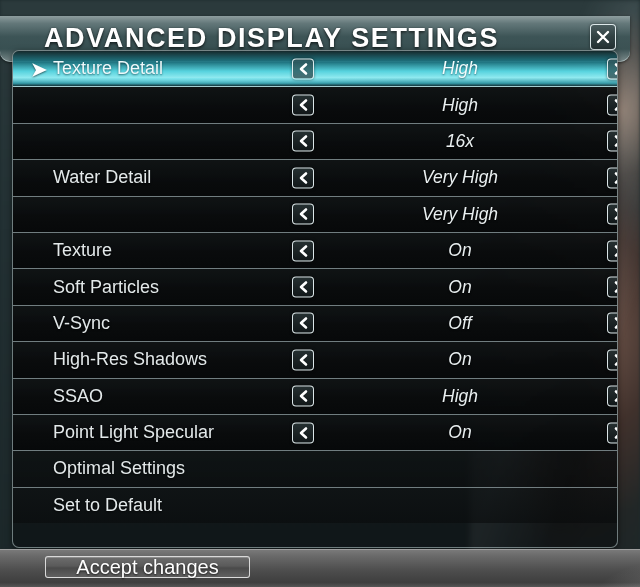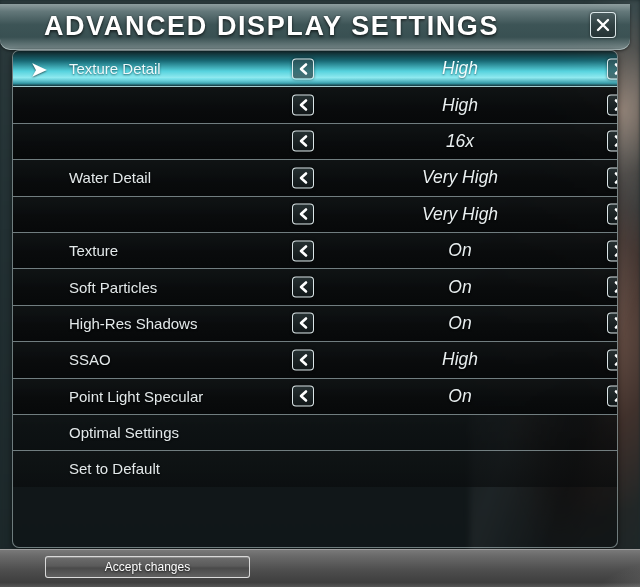--- a/index.html
+++ b/index.html
@@ -52,21 +52,21 @@
     width: 170px;
     height: 587px;
     background: linear-gradient(110deg, rgba(255,255,255,0.0) 30%, rgba(215,225,228,0.16) 52%, rgba(255,255,255,0.0) 72%);
     filter: blur(3px);
   }
 
   
   .titlebar {
     position: absolute;
     left: 0;
-    top: 4px;
+    top: 16px;
     width: 630px;
     height: 46px;
     border-radius: 0 0 10px 10px;
     background:
       linear-gradient(180deg, rgba(150,165,166,0.92) 0%, rgba(104,125,127,0.92) 16%,
                       rgba(62,86,88,0.93) 45%, rgba(58,82,84,0.93) 72%,
                       rgba(120,138,139,0.92) 96%, rgba(86,104,106,0.9) 100%);
     box-shadow: inset 0 -1px 0 rgba(220,235,235,0.55), 0 1px 3px rgba(0,0,0,0.5);
   }
   .titlebar-text {
@@ -156,22 +156,22 @@
     transform: translateY(-50%);
     color: #ffffff;
     font-size: 19px;
     font-weight: bold;
     line-height: 1;
     text-shadow: 0 1px 2px rgba(0,0,0,0.6);
   }
 
   .row-label {
     position: absolute;
-    left: 56px;
-    font-size: 15px;
+    left: 40px;
+    font-size: 18px;
     color: #e3e9ea;
     white-space: nowrap;
     text-shadow: 0 1px 2px rgba(0,0,0,0.75);
   }
   .row.selected .row-label {
     color: #eef9fb;
     text-shadow: 0 1px 2px rgba(0,40,48,0.65);
   }
 
   .arrow-left {
@@ -234,21 +234,21 @@
     box-sizing: border-box;
     border: 1px solid rgba(238,238,238,0.85);
     border-radius: 3px;
     background: linear-gradient(180deg, #6d6d6d 0%, #5a5a5a 45%, #4a4a4a 55%, #606060 100%);
     display: flex;
     align-items: center;
     justify-content: center;
     box-shadow: inset 0 1px 0 rgba(255,255,255,0.22);
   }
   .accept-label {
-    font-size: 12px;
+    font-size: 20px;
     color: #ffffff;
     text-shadow: 0 1px 2px rgba(0,0,0,0.65);
     white-space: nowrap;
   }
 </style>
 </head>
 <body>
 
 <div id="screen">
 
@@ -387,20 +387,38 @@
           <span class="row-value">On</span>
           <span class="glyph-btn arrow-right">
             <span>
               <svg width="13" height="13" viewBox="0 0 13 13">
                 <path d="M4 2 L9 6.5 L4 11" stroke="#ffffff" stroke-width="2.6" stroke-linecap="round" stroke-linejoin="round" fill="none"></path>
               </svg>
             </span>
           </span>
         </div>
         <div class="row">
+          <span class="row-label">V-Sync</span>
+          <span class="glyph-btn arrow-left">
+            <span>
+              <svg width="13" height="13" viewBox="0 0 13 13">
+                <path d="M9 2 L4 6.5 L9 11" stroke="#ffffff" stroke-width="2.6" stroke-linecap="round" stroke-linejoin="round" fill="none"></path>
+              </svg>
+            </span>
+          </span>
+          <span class="row-value">Off</span>
+          <span class="glyph-btn arrow-right">
+            <span>
+              <svg width="13" height="13" viewBox="0 0 13 13">
+                <path d="M4 2 L9 6.5 L4 11" stroke="#ffffff" stroke-width="2.6" stroke-linecap="round" stroke-linejoin="round" fill="none"></path>
+              </svg>
+            </span>
+          </span>
+        </div>
+        <div class="row">
           <span class="row-label">High-Res Shadows</span>
           <span class="glyph-btn arrow-left">
             <span>
               <svg width="13" height="13" viewBox="0 0 13 13">
                 <path d="M9 2 L4 6.5 L9 11" stroke="#ffffff" stroke-width="2.6" stroke-linecap="round" stroke-linejoin="round" fill="none"></path>
               </svg>
             </span>
           </span>
           <span class="row-value">On</span>
           <span class="glyph-btn arrow-right">

